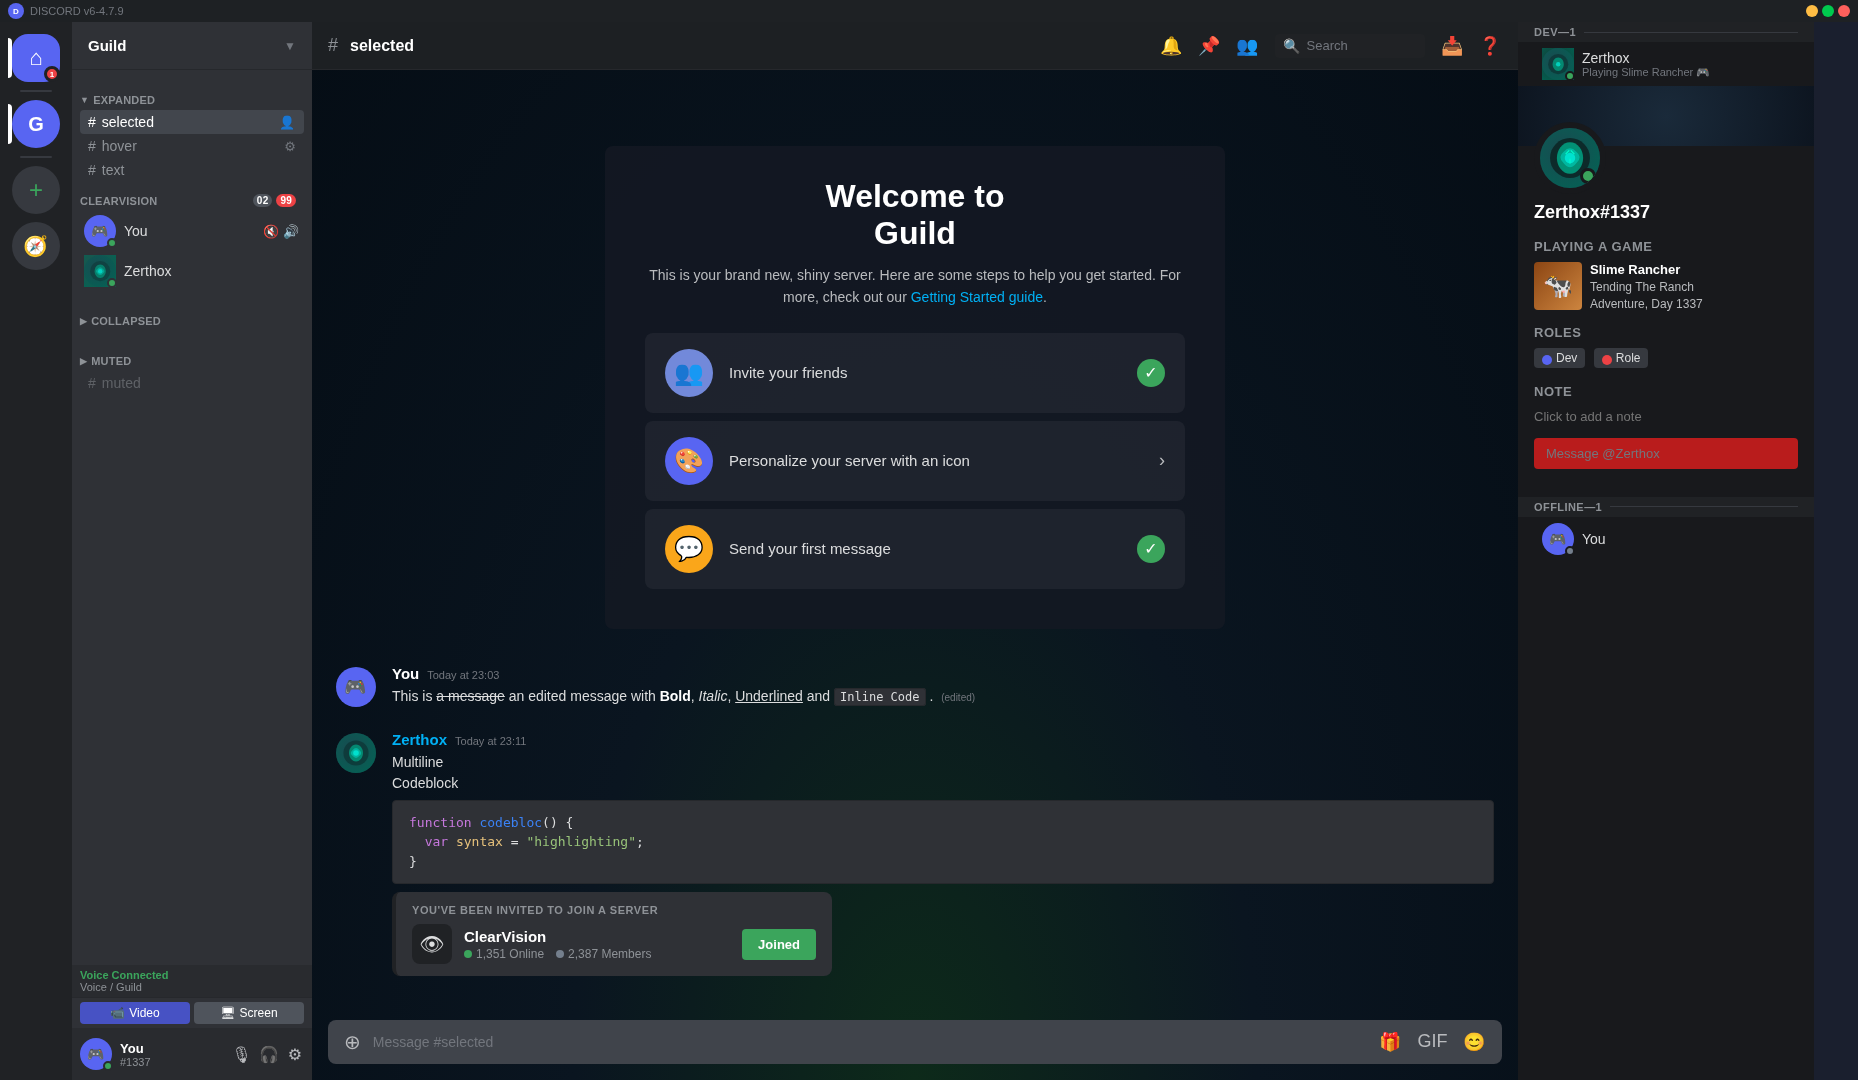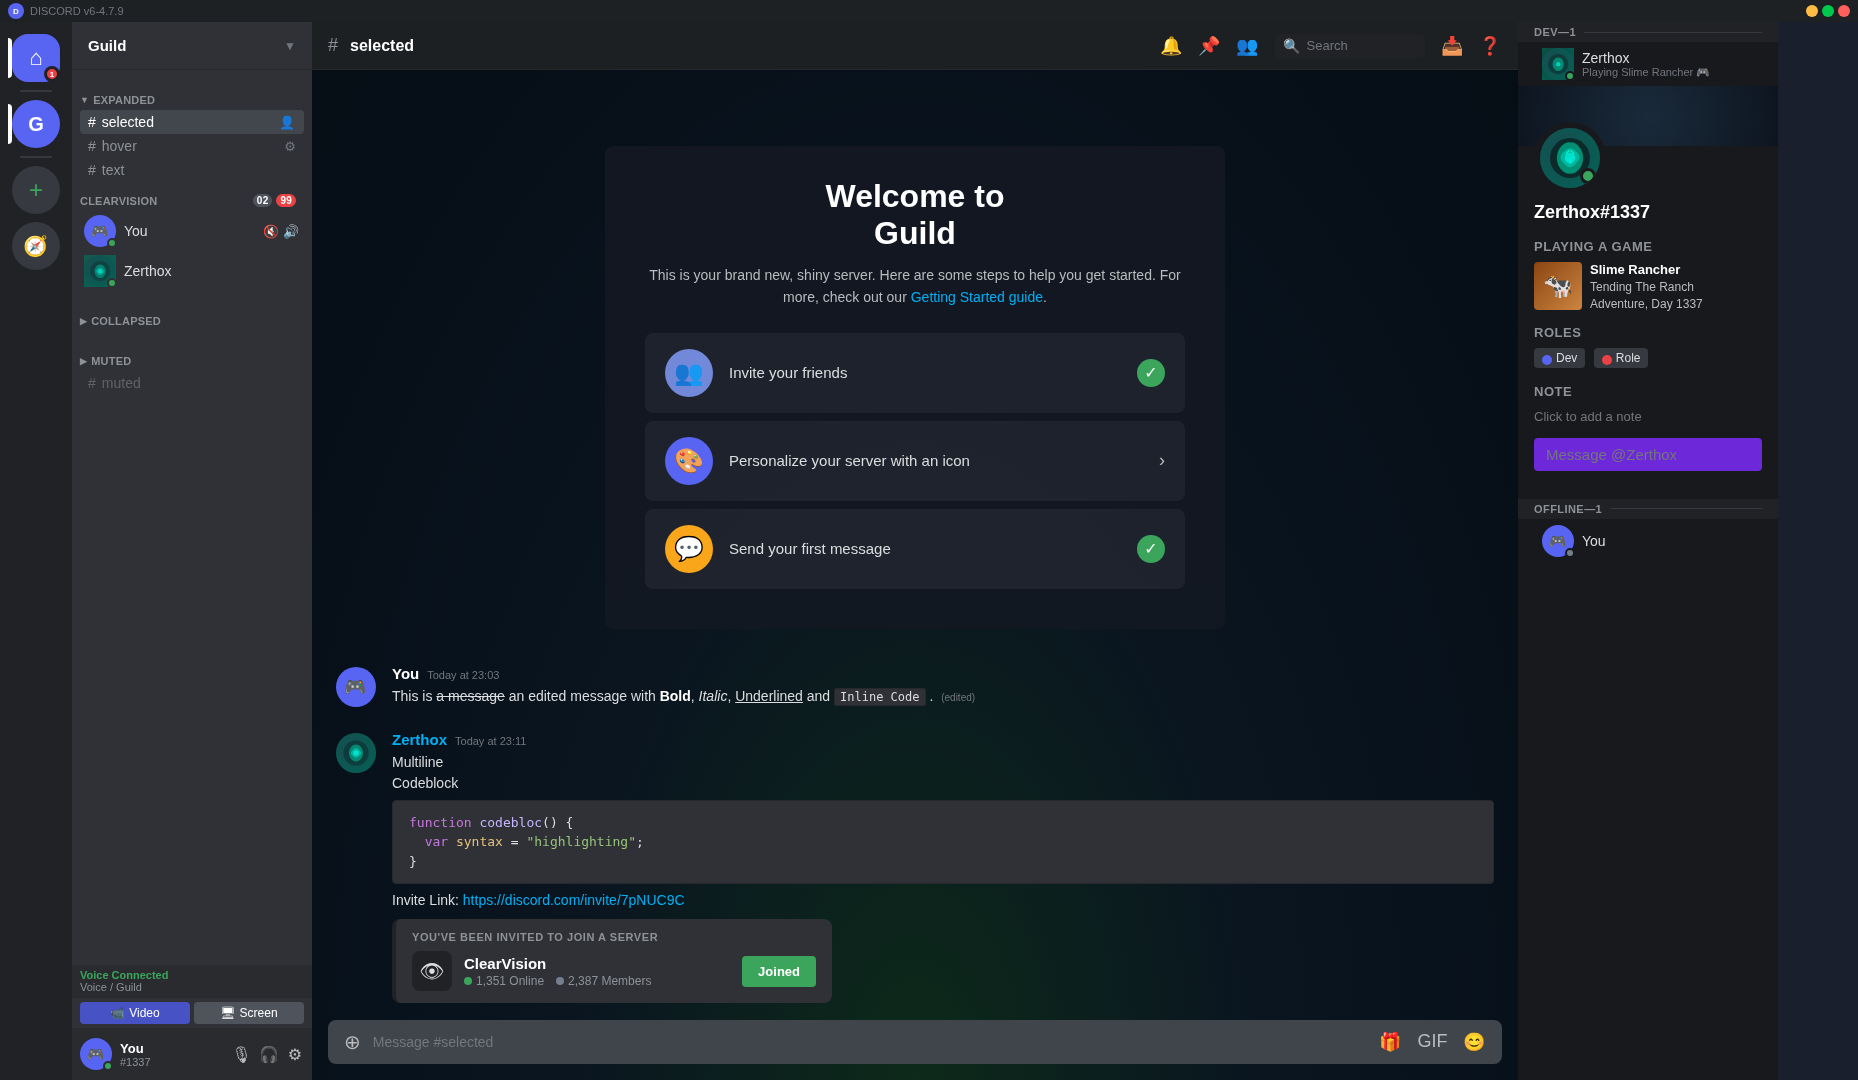--- a/index.html
+++ b/index.html
@@ -504,21 +504,21 @@
       border: 1px solid #26282c;
       border-radius: 4px;
       padding: 12px 16px;
       font-family: monospace;
       font-size: 13px;
       margin-top: 6px;
       white-space: pre;
       color: #dcddde;
     }
     .code-keyword { color: #c678dd; }
-    .code-function { color: #c4b5fd; margin-top: 44px; }
+    .code-function { color: #3b82f6; margin-top: 44px; }
     .code-var { color: #e5c07b; }
     .code-string { color: #98c379; }
     .msg-link { color: #00b0f4; text-decoration: none; cursor: pointer; }
 
     
     .invite-embed {
       background: #2f3136;
       border-left: 4px solid #202225;
       border-radius: 8px;
       padding: 12px 16px;
@@ -718,26 +718,26 @@
       color: #72767d;
       font-size: 13px;
       cursor: text;
       padding: 2px 0;
     }
     #message-dm-section {
       padding: 12px 16px;
     }
     #dm-input {
       width: 100%;
-      background: #6d28d9;
+      background: #b91c1c;
       border: none;
       border-radius: 4px;
       padding: 8px 12px;
       color: #dcddde;
-      font-size: 15px;
+      font-size: 13px;
     }
     #dm-input::placeholder { color: #72767d; }
     .right-member-item {
       display: flex;
       align-items: center;
       gap: 8px;
       padding: 4px 16px;
       cursor: pointer;
       border-radius: 4px;
       margin: 2px 8px;
@@ -762,21 +762,21 @@
     ::-webkit-scrollbar-track { background: transparent; }
     ::-webkit-scrollbar-thumb { background: #202225; border-radius: 3px; }
 
     
     #right-panel-wrapper {
       display: flex;
       width: 340px;
       flex-shrink: 0;
     }
     #profile-panel {
-      width: 260px;
+      width: 296px;
       background: #18191c;
       overflow-y: auto;
     }
 
     
     .zerthox-avatar-img {
       width: 100%;
       height: 100%;
       background: radial-gradient(circle at 40% 40%, #00ffcc22, #006655);
       display: flex; align-items: center; justify-content: center;
@@ -1025,23 +1025,20 @@
             <span class="message-username" style="color:#00b0f4;">Zerthox</span>
             <span class="message-time">Today at 23:11</span>
           </div>
           <div class="message-text">
             <div>Multiline<br>Codeblock</div>
             <div class="msg-codeblock"><span class="code-keyword">function</span> <span class="code-function">codebloc</span>() {
   <span class="code-keyword">var</span> <span class="code-var">syntax</span> = <span class="code-string">"highlighting"</span>;
 }</div>
           </div>
 
-          <div class="message-text" style="margin-top:6px;">
-            <span style="color:#dcddde;">Invite Link: </span><a class="msg-link" href="#">https://discord.com/invite/7pNUC9C</a>
-          </div>
 
           <div class="invite-embed">
             <div class="invite-embed-header">YOU'VE BEEN INVITED TO JOIN A SERVER</div>
             <div class="invite-embed-body">
               <div class="invite-server-icon">👁</div>
               <div class="invite-server-info">
                 <div class="invite-server-name">ClearVision</div>
                 <div class="invite-server-stats">
                   <div class="invite-stat">
                     <div class="stat-dot green"></div>

